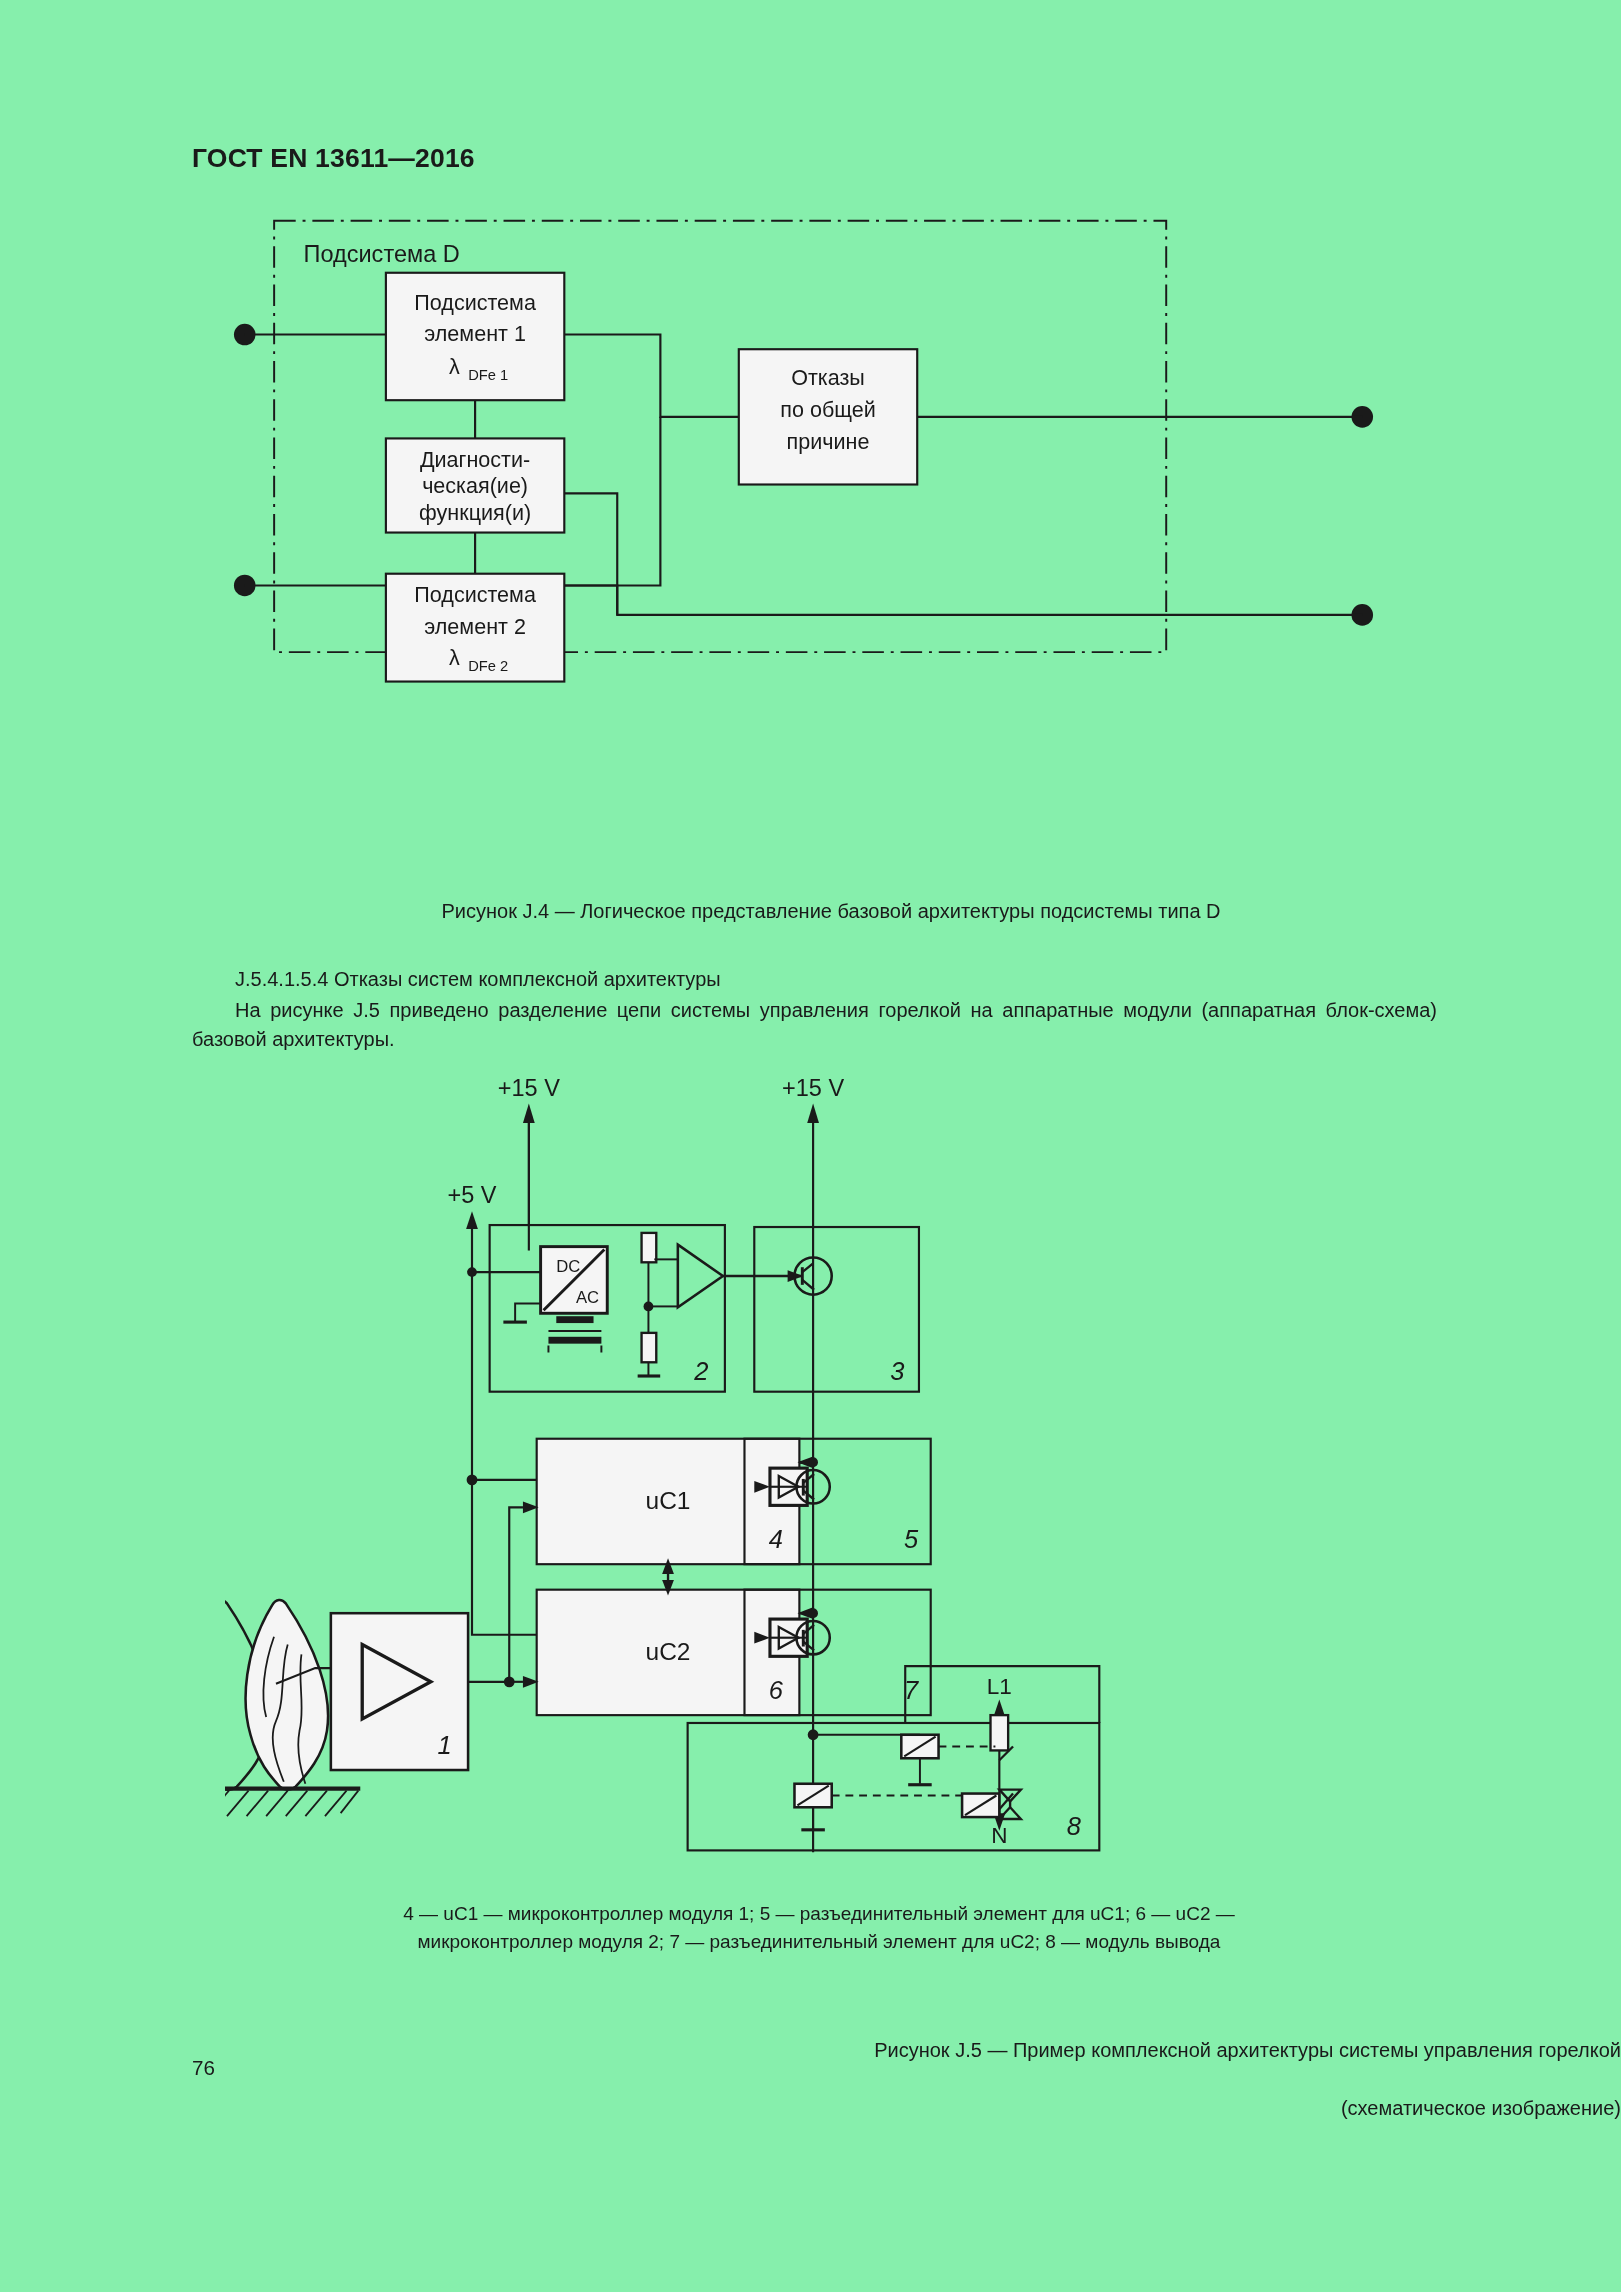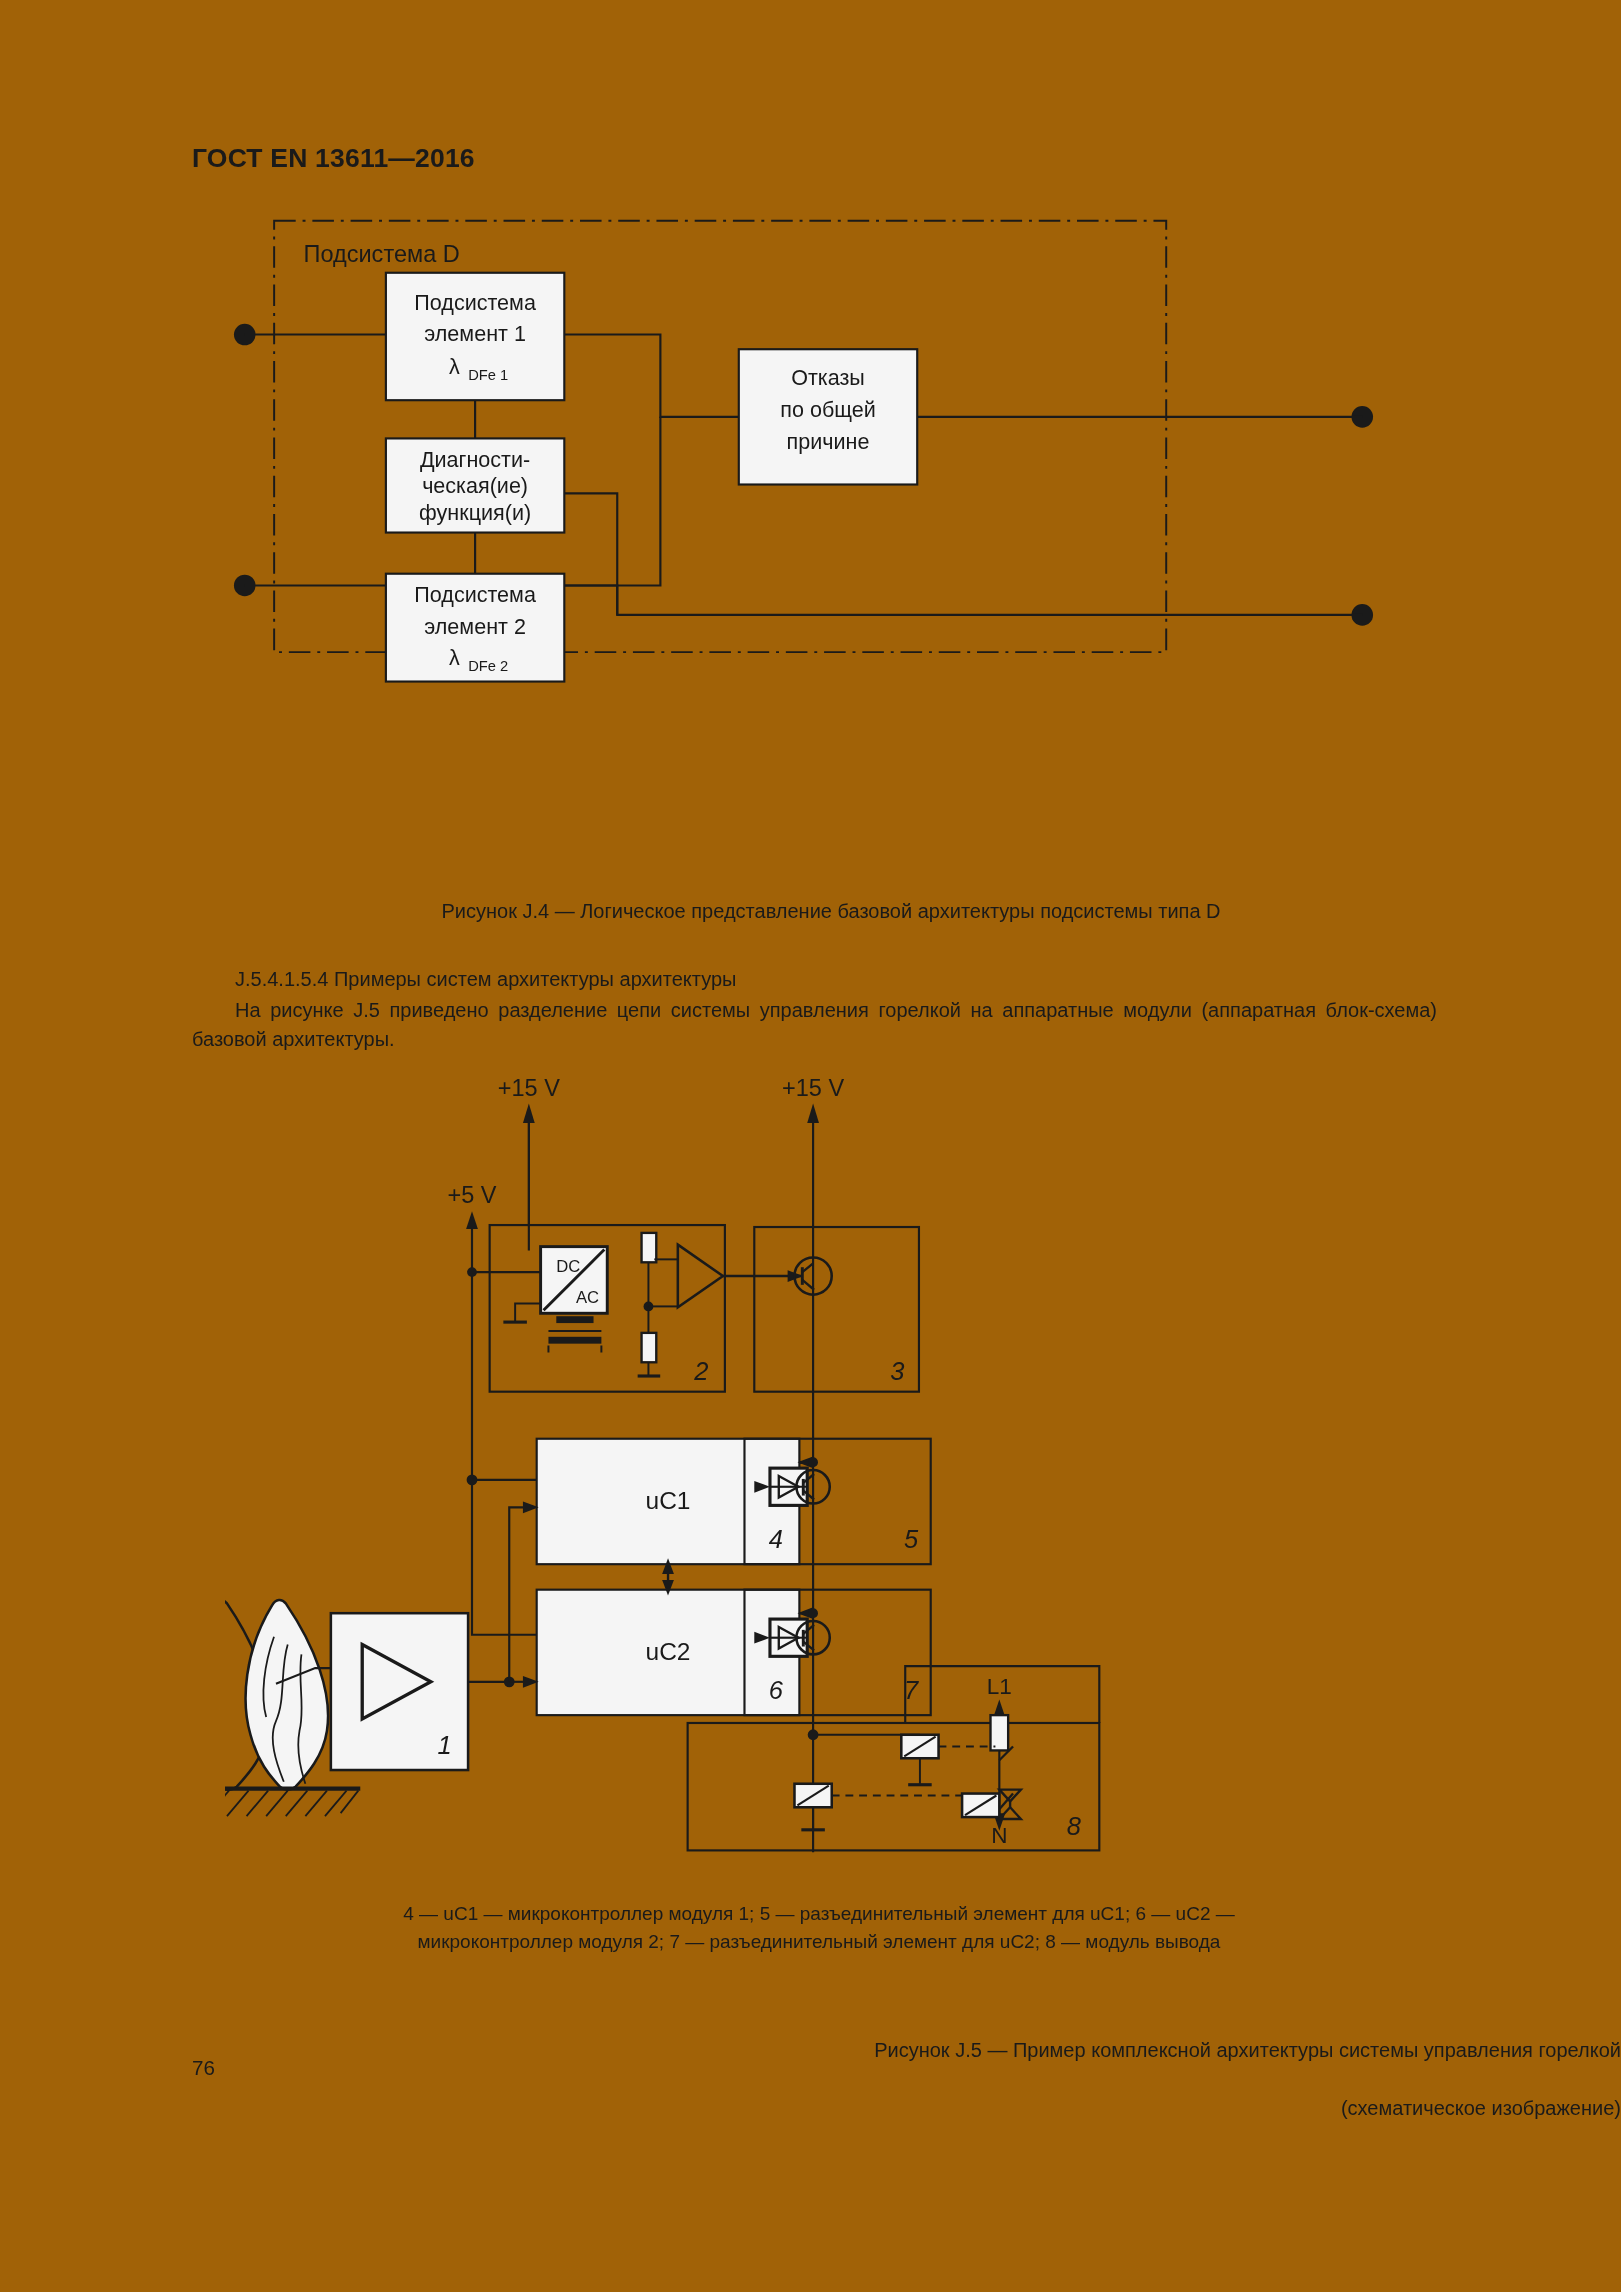--- a/index.html
+++ b/index.html
@@ -11,21 +11,21 @@
     width: 1621px;
     height: 2293px;
     position: relative;
     font-family: "Liberation Sans", sans-serif;
     color: #1a1a1a;
     overflow: hidden;
   }
   .page {
     position: absolute;
     inset: 0;
-    background: #a16207;
+    background: #86efac;
   }
 
   
   .doc-header {
     position: absolute;
     left: 192px;
     top: 143px;
     font-size: 26.5px;
     font-weight: bold;
     letter-spacing: 0.2px;
@@ -163,21 +163,21 @@
       <rect x="524" y="141" width="182" height="138" fill="#f5f5f5" stroke="#1a1a1a" stroke-width="2.2"></rect>
       <text class="svg-text" x="615" y="177" font-size="22" text-anchor="middle">Отказы</text>
       <text class="svg-text" x="615" y="210" font-size="22" text-anchor="middle">по общей</text>
       <text class="svg-text" x="615" y="243" font-size="22" text-anchor="middle">причине</text>
     </svg>
   </div>
 
   <div class="caption cap-j4">Рисунок J.4 — Логическое представление базовой архитектуры подсистемы типа D</div>
 
   <div class="body-block">
-    <p class="sec-head">J.5.4.1.5.4 Примеры систем архитектуры архитектуры</p>
+    <p class="sec-head">J.5.4.1.5.4 Отказы систем комплексной архитектуры</p>
     <p class="para">На рисунке J.5 приведено разделение цепи системы управления горелкой на аппаратные модули (аппаратная блок-схема) базовой архитектуры.</p>
   </div>
 
   <div class="fig-j5" style="top:1068px;text-align:right;">
     <svg width="1235" height="814" viewBox="0 0 1260 830" xmlns="http://www.w3.org/2000/svg">
 
       <text class="svg-text" x="310" y="28" font-size="24" text-anchor="middle">+15 V</text>
       <text class="svg-text" x="600" y="28" font-size="24" text-anchor="middle">+15 V</text>
       <text class="svg-text" x="252" y="138" font-size="24" text-anchor="middle">+5 V</text>
 

